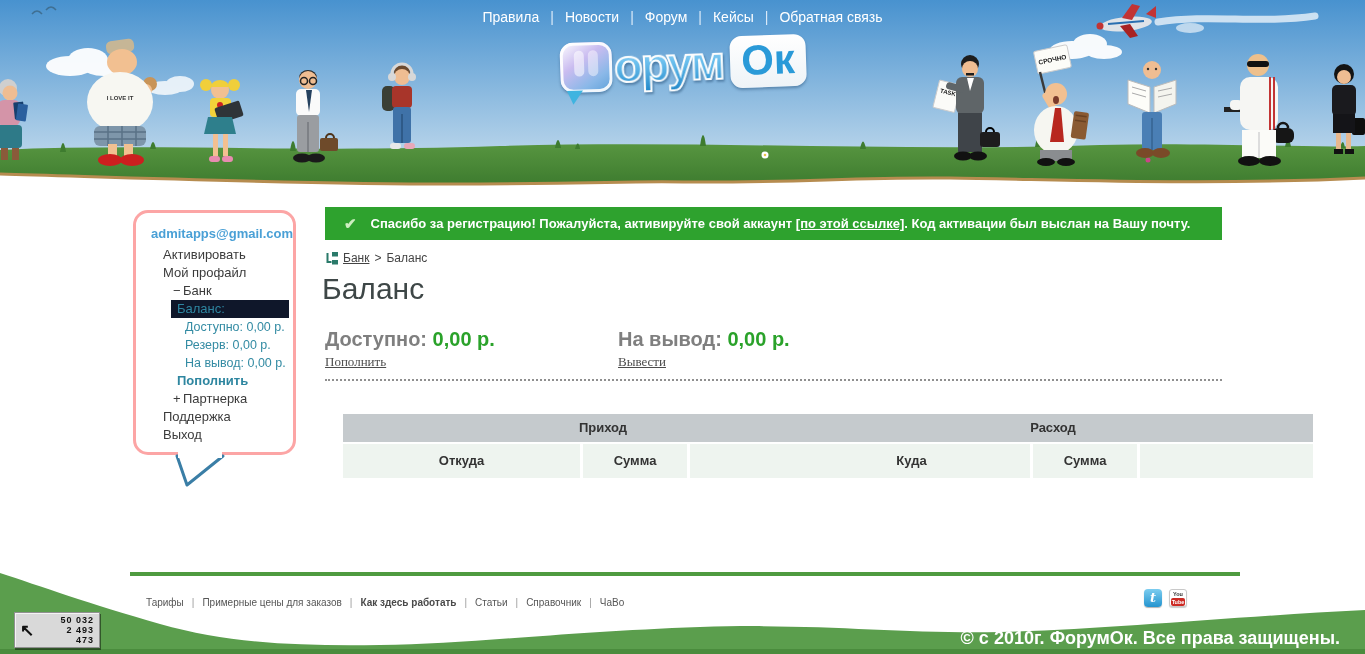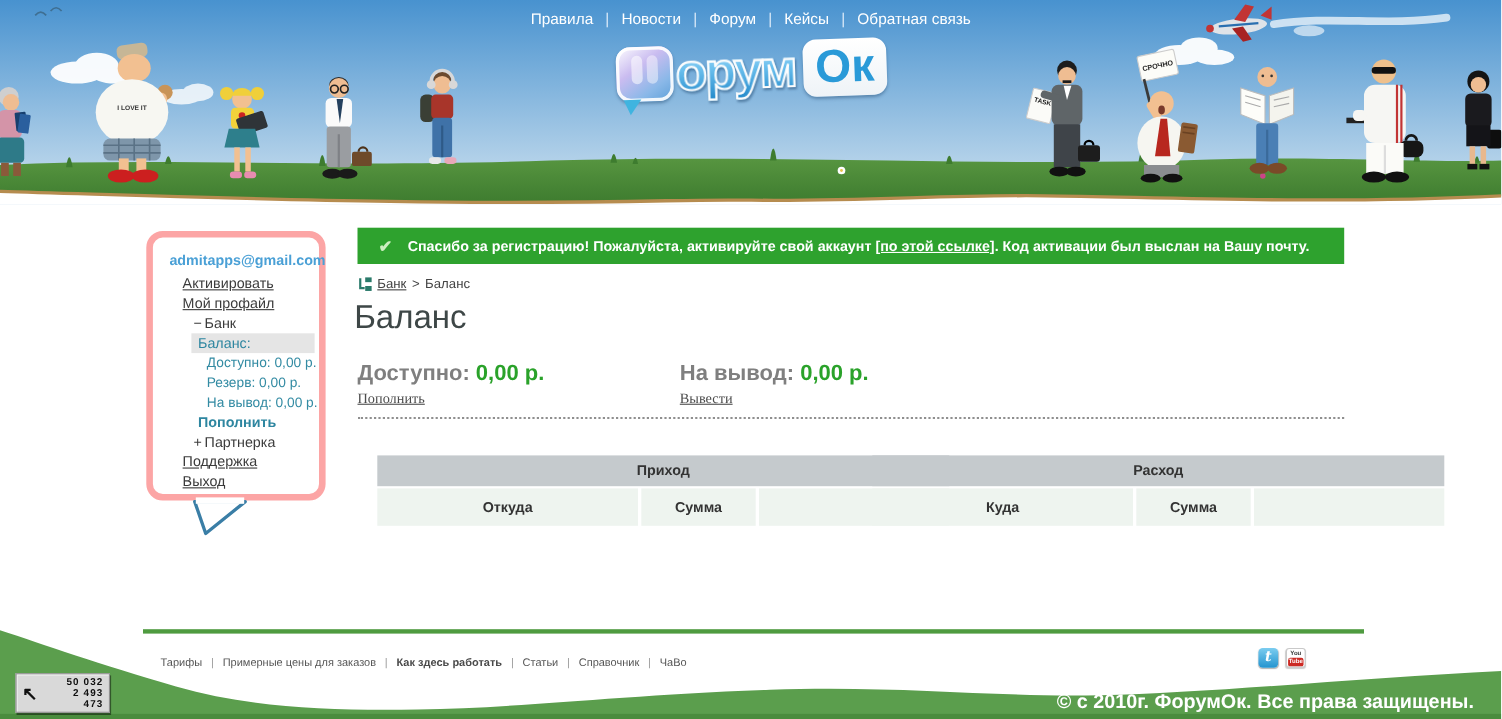--- a/index.html
+++ b/index.html
@@ -28,28 +28,28 @@
      box-shadow:0 2px 3px rgba(0,40,80,.35); }
 
   
   .alert { position:absolute; left:325px; top:207px; width:897px; height:33px; background:#2ea22e;
      display:flex; align-items:center; color:#fff; font-size:13px; font-weight:bold; }
   .alert .check { color:#cdeec0; font-size:15px; margin:0 14px 0 19px; }
   .alert a { color:#fff; text-decoration:underline; cursor:pointer; }
 
   
   .sidebar { position:absolute; left:133px; top:210px; width:163px; height:245px; background:#fff;
-     border:6px solid #fca5a5; border-radius:15px; padding:13px 8px 6px 15px; font-size:13px; color:#3b3b3b; z-index:4; }
+     border:3px solid #fca5a5; border-radius:15px; padding:13px 8px 6px 15px; font-size:13px; color:#3b3b3b; z-index:4; }
   .sb-tail { position:absolute; left:165px; top:452px; z-index:5; }
   .sidebar .email { color:#4aa0d6; font-weight:bold; margin-bottom:5px; cursor:pointer; display:block; }
   .sb-item { line-height:18px; cursor:pointer; white-space:nowrap; }
   .sb-item .pfx { display:inline-block; width:10px; margin-left:-10px; color:#3b3b3b; }
-  .lvl1 { padding-left:12px;text-decoration:underline; }
+  .lvl1 { padding-left:12px; }
   .lvl0 { padding-left:12px;margin-left:20px; }
-  .sb-active { margin-left:20px; margin-right:-4px; padding-left:6px; background:#e5e5e5; color:#2e86a0; }
+  .sb-active { margin-left:20px; margin-right:-4px; padding-left:6px; background:#0f172a; color:#2e86a0; }
   .sb-sub { padding-left:34px; color:#338ba3; font-size:12.5px; }
   .sb-teal { padding-left:26px; color:#2e86a0; font-weight:bold; }
 
   
   .breadcrumb { position:absolute; left:325px; top:251px; font-size:12px; color:#444; display:flex; align-items:center; gap:5px; }
   .breadcrumb a { color:#444; text-decoration:underline; cursor:pointer; }
   .page-title { position:absolute; left:322px; top:272px; font-size:30px; font-weight:400; color:#3e4747; }
 
   
   .balance-row { position:absolute; left:325px; top:328px; width:897px; display:flex; }

